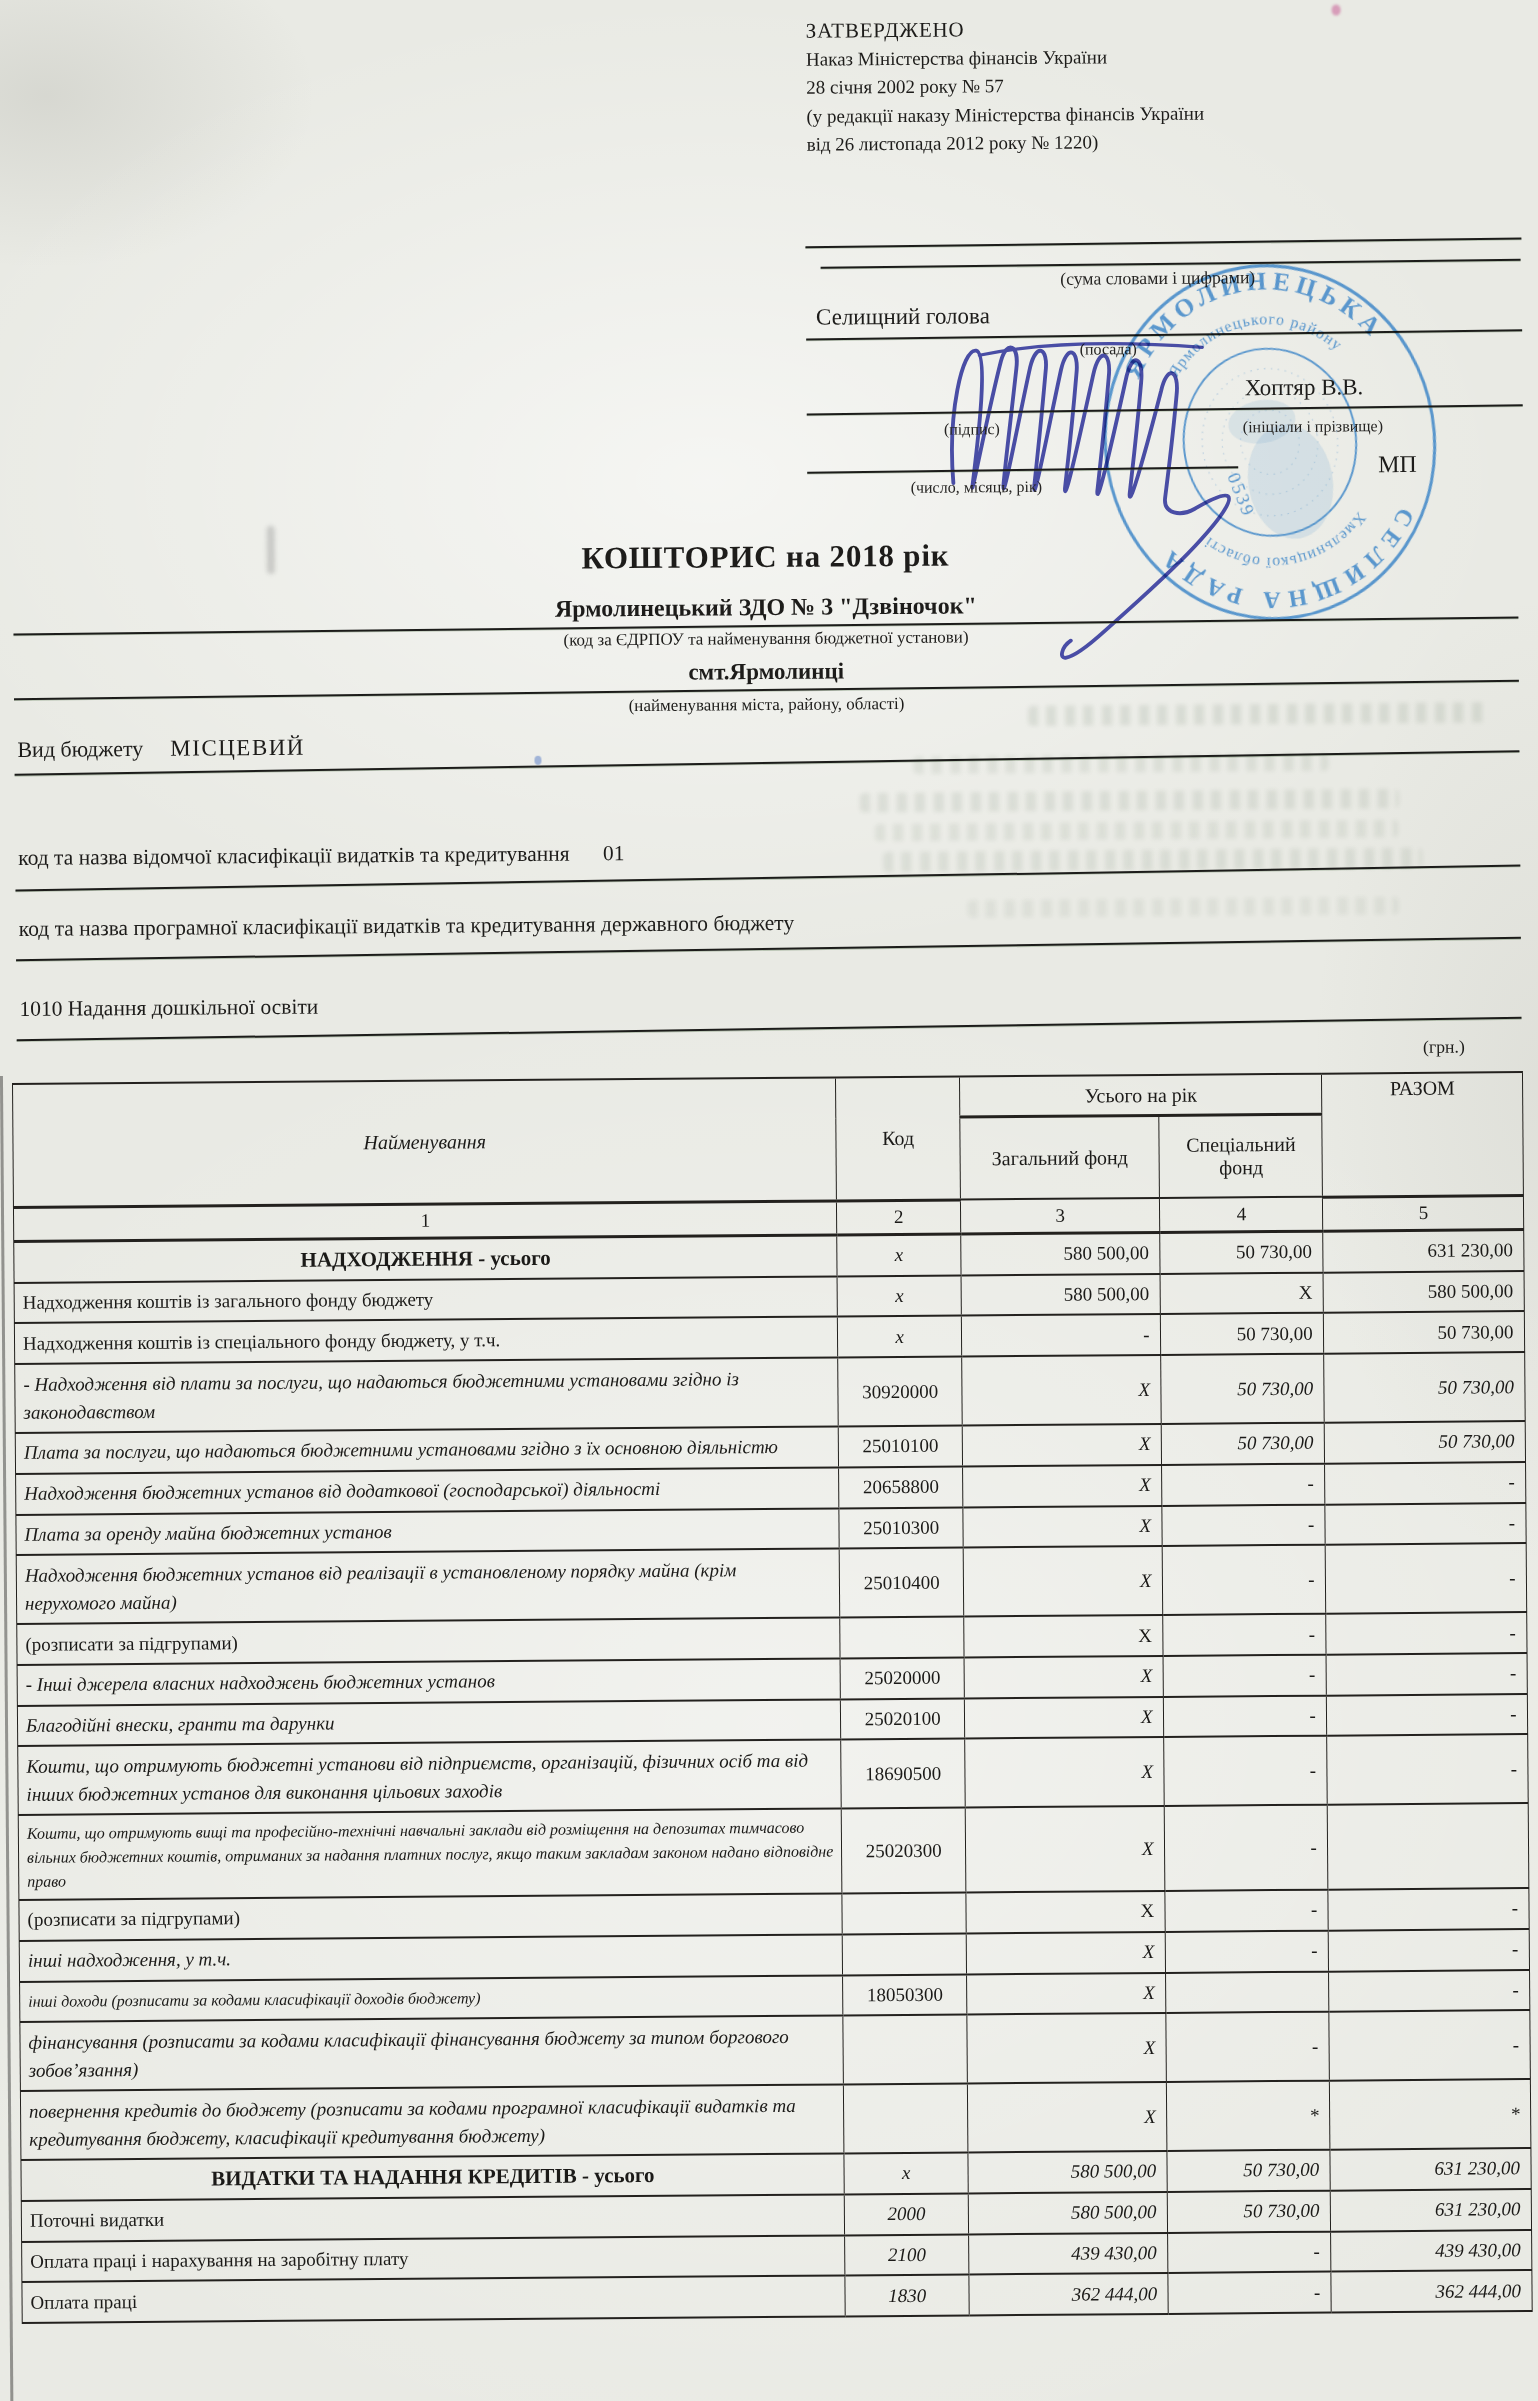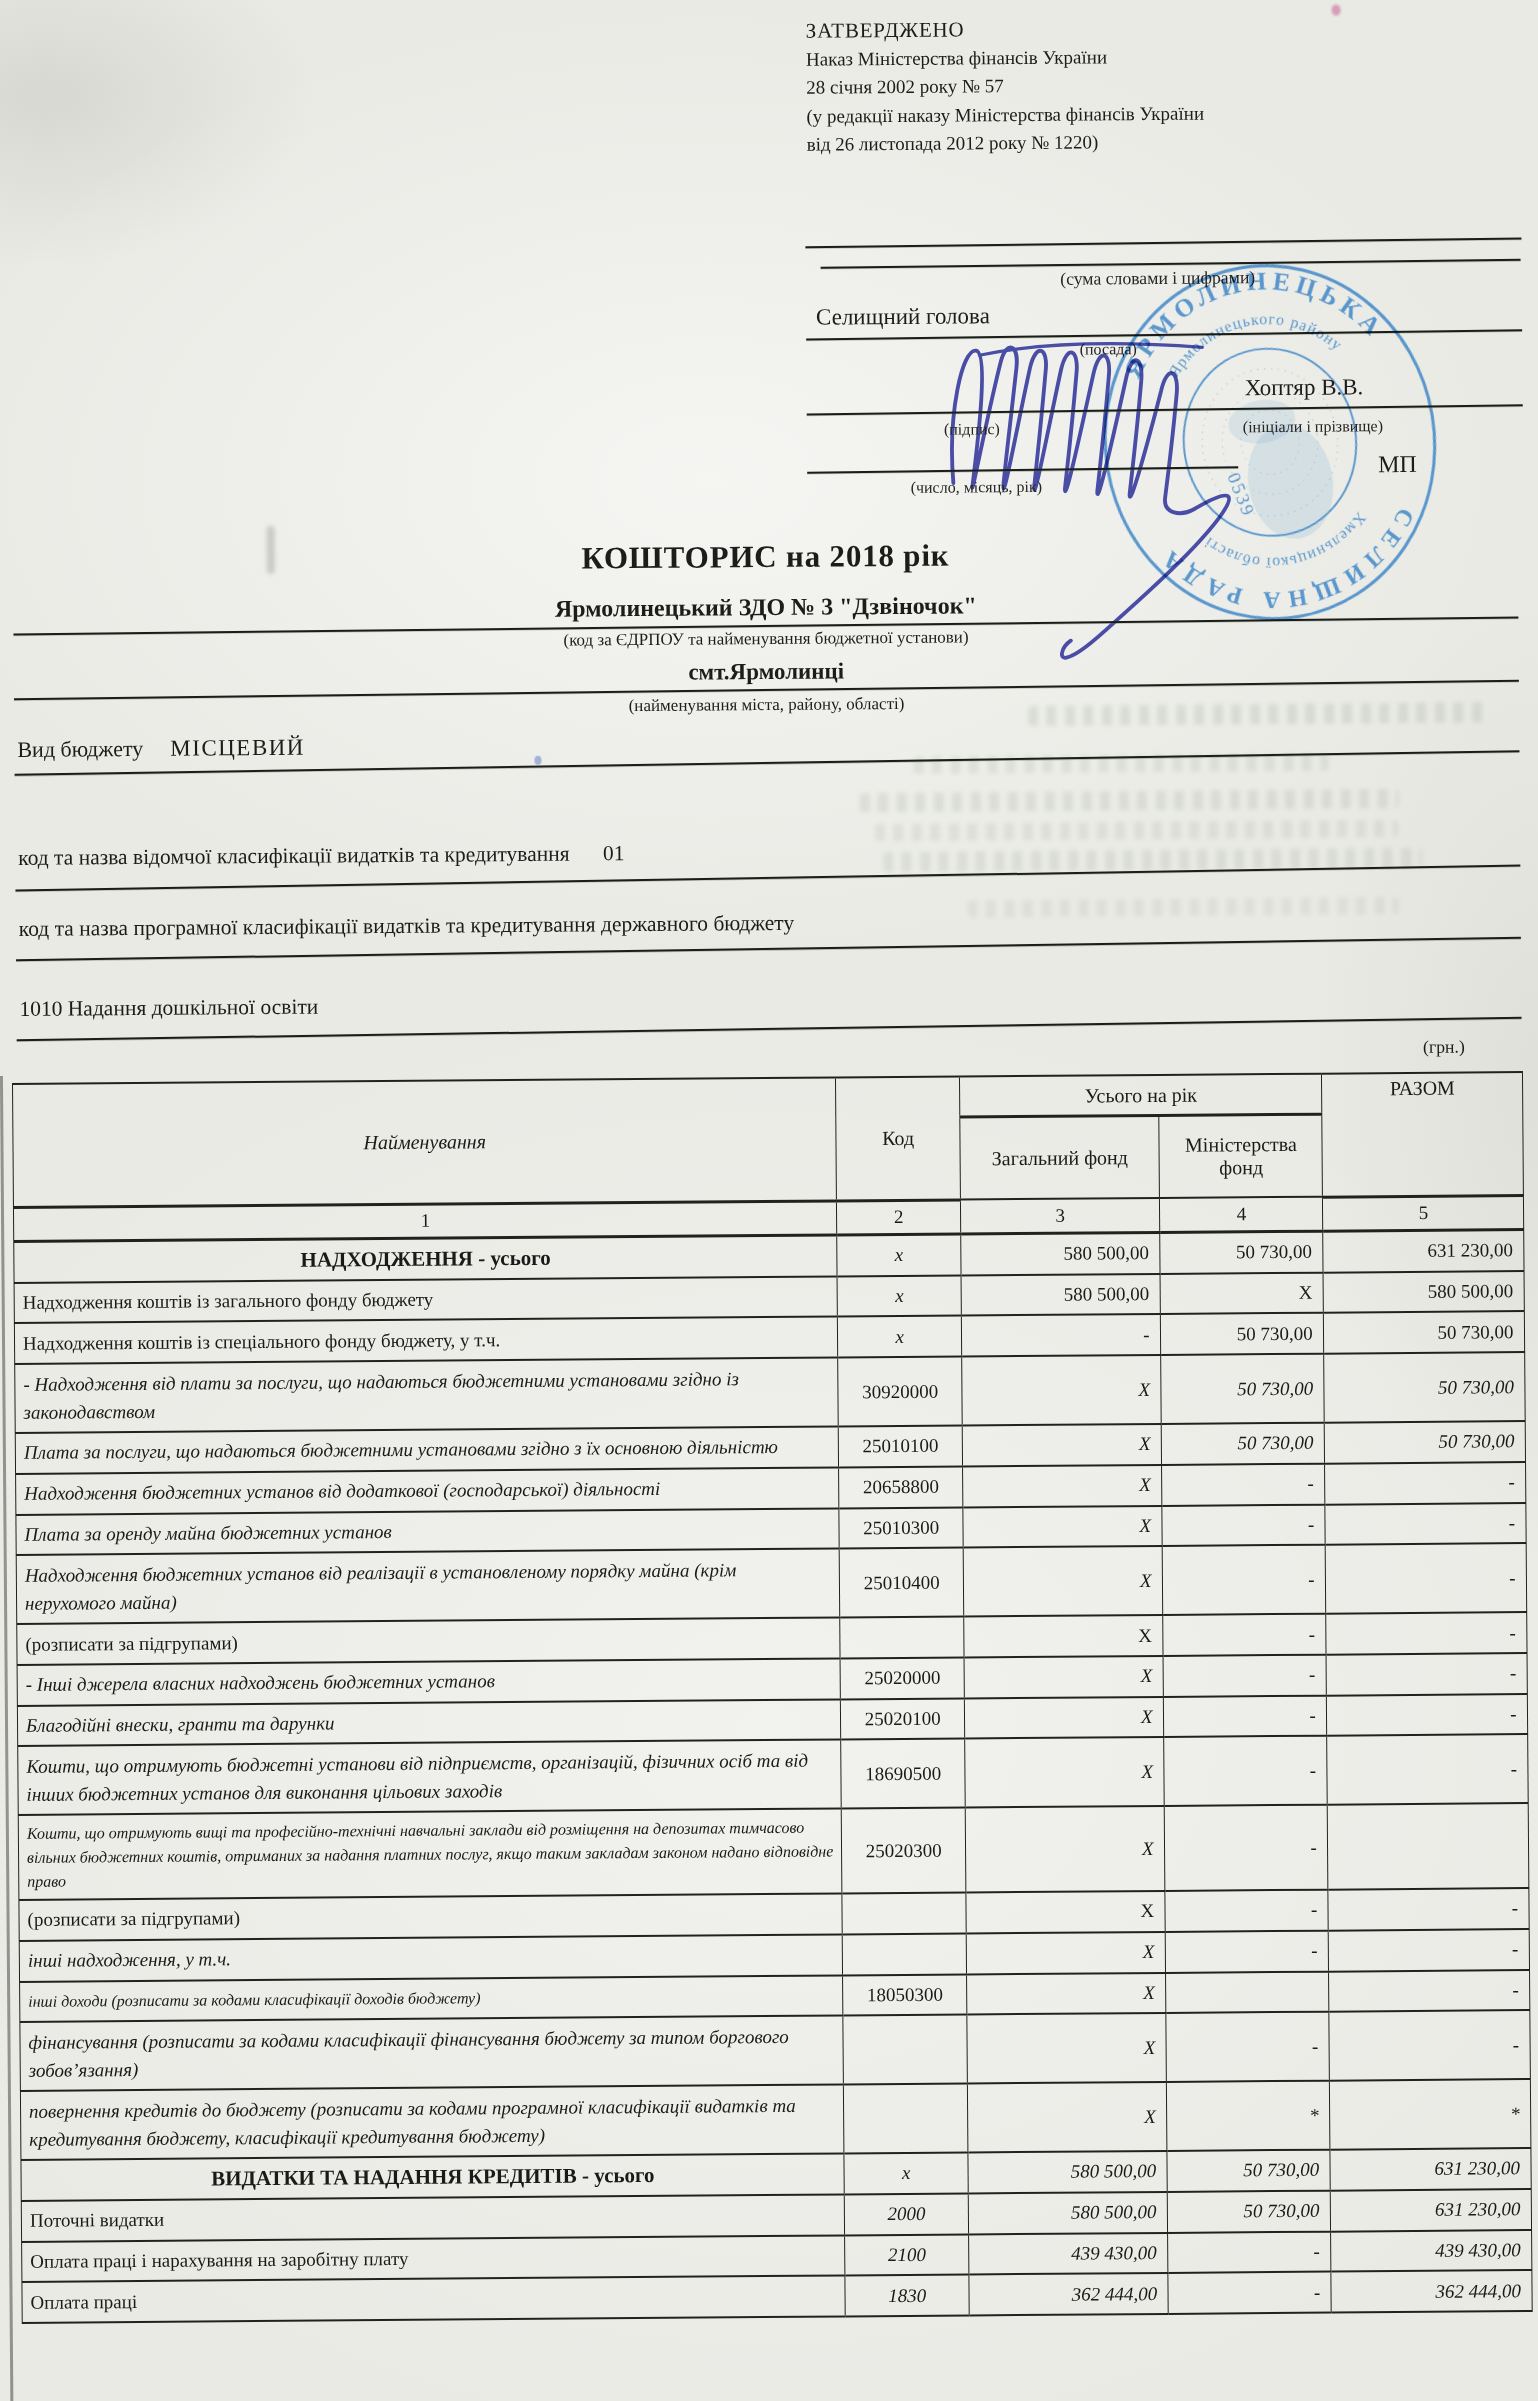--- a/index.html
+++ b/index.html
@@ -173,21 +173,21 @@
     </colgroup>
     <thead>
       <tr class="top">
         <th rowspan="2" class="h-name">Найменування</th>
         <th rowspan="2">Код</th>
         <th colspan="2" class="h-year">Усього на рік</th>
         <th rowspan="2" class="h-total">РАЗОМ</th>
       </tr>
       <tr>
         <th style="height:74px;">Загальний фонд</th>
-        <th>Міністерства фонд</th>
+        <th>Спеціальний фонд</th>
       </tr>
       <tr class="nums">
         <td>1</td>
         <td>2</td>
         <td>3</td>
         <td>4</td>
         <td>5</td>
       </tr>
     </thead>
     <tbody>

